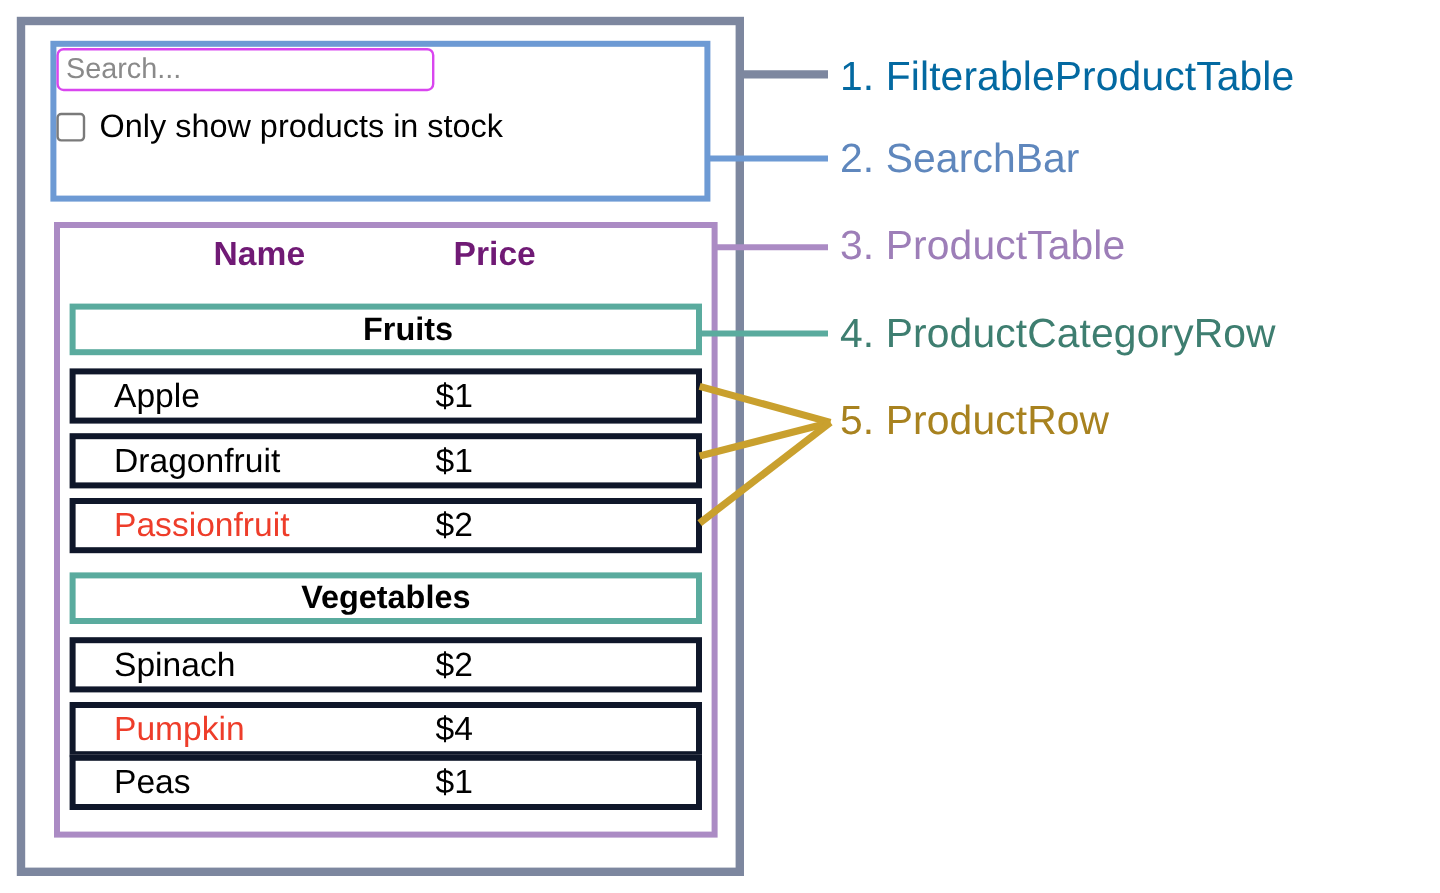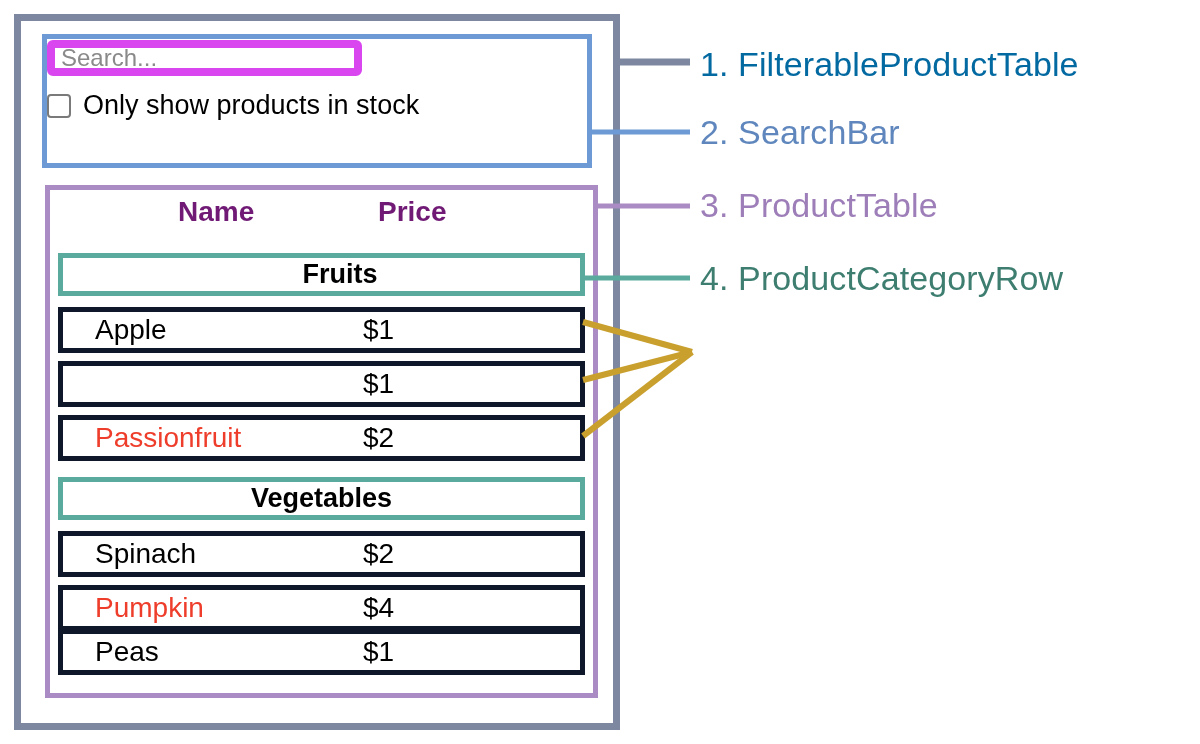--- a/index.html
+++ b/index.html
@@ -39,21 +39,21 @@
     border: 5px solid #6d9ad4;
     box-sizing: border-box;
     background: #ffffff;
   }
   .search-input {
     position: absolute;
     left: 47px;
     top: 40px;
     width: 315px;
     height: 36px;
-    border: 8px solid #d946ef;
+    border: 2px solid #d946ef;
     border-radius: 6px;
     background: #ffffff;
     box-sizing: border-box;
     font-family: "Liberation Sans", sans-serif;
     font-size: 24px;
     color: #8a8a8a;
     padding: 0 6px;
     line-height: 32px;
     outline: none;
   }
@@ -211,20 +211,21 @@
 
   <div class="cat-row" style="top:253px;padding-left:37px;">
     <span class="cat-label">Fruits</span>
   </div>
 
   <div class="prod-row" style="top:307px;">
     <span class="cell-name">Apple</span>
     <span class="cell-price">$1</span>
   </div>
   <div class="prod-row" style="top:361px;">
+    <span class="cell-name">Dragonfruit</span>
     <span class="cell-price">$1</span>
   </div>
   <div class="prod-row" style="top:415px;">
     <span class="cell-name out-of-stock">Passionfruit</span>
     <span class="cell-price">$2</span>
   </div>
 
   <div class="cat-row" style="top:477px;">
     <span class="cat-label">Vegetables</span>
   </div>
@@ -254,14 +255,15 @@
 
     <line x1="583" y1="322" x2="692" y2="352" stroke="#c9a02e" stroke-width="6"></line>
     <line x1="583" y1="380" x2="692" y2="352" stroke="#c9a02e" stroke-width="6"></line>
     <line x1="583" y1="436" x2="692" y2="352" stroke="#c9a02e" stroke-width="6"></line>
   </svg>
 
   <div class="legend-item legend-1">1. FilterableProductTable</div>
   <div class="legend-item legend-2">2. SearchBar</div>
   <div class="legend-item legend-3">3. ProductTable</div>
   <div class="legend-item legend-4">4. ProductCategoryRow</div>
+  <div class="legend-item legend-5">5. ProductRow</div>
 
 </div>
 
 </body></html>

